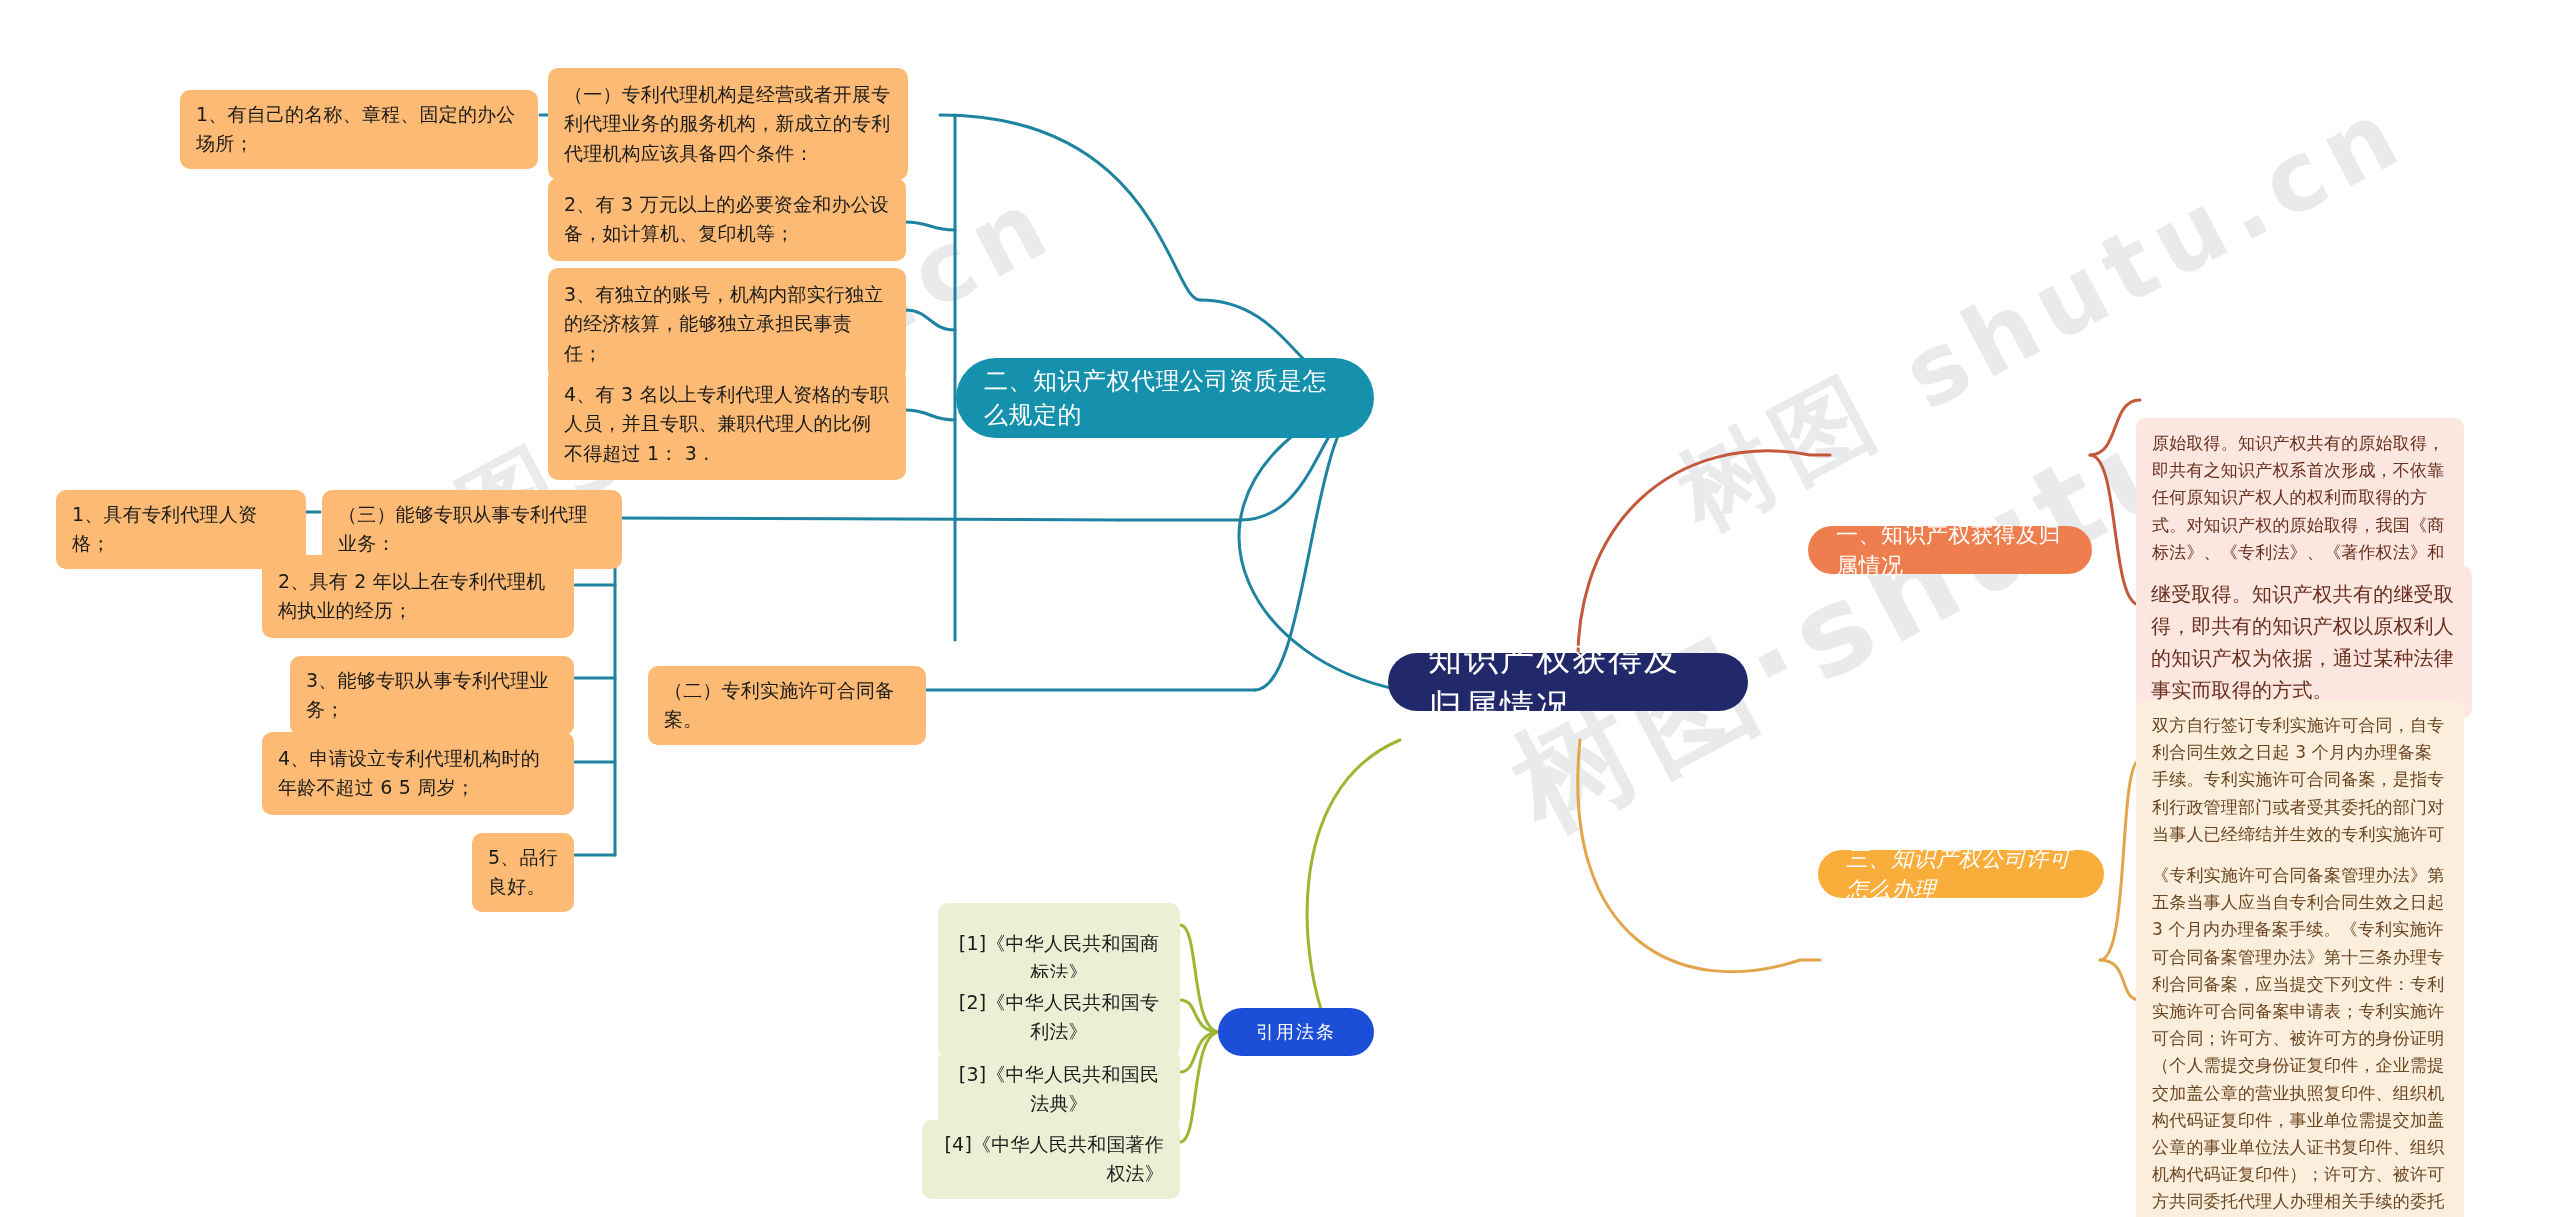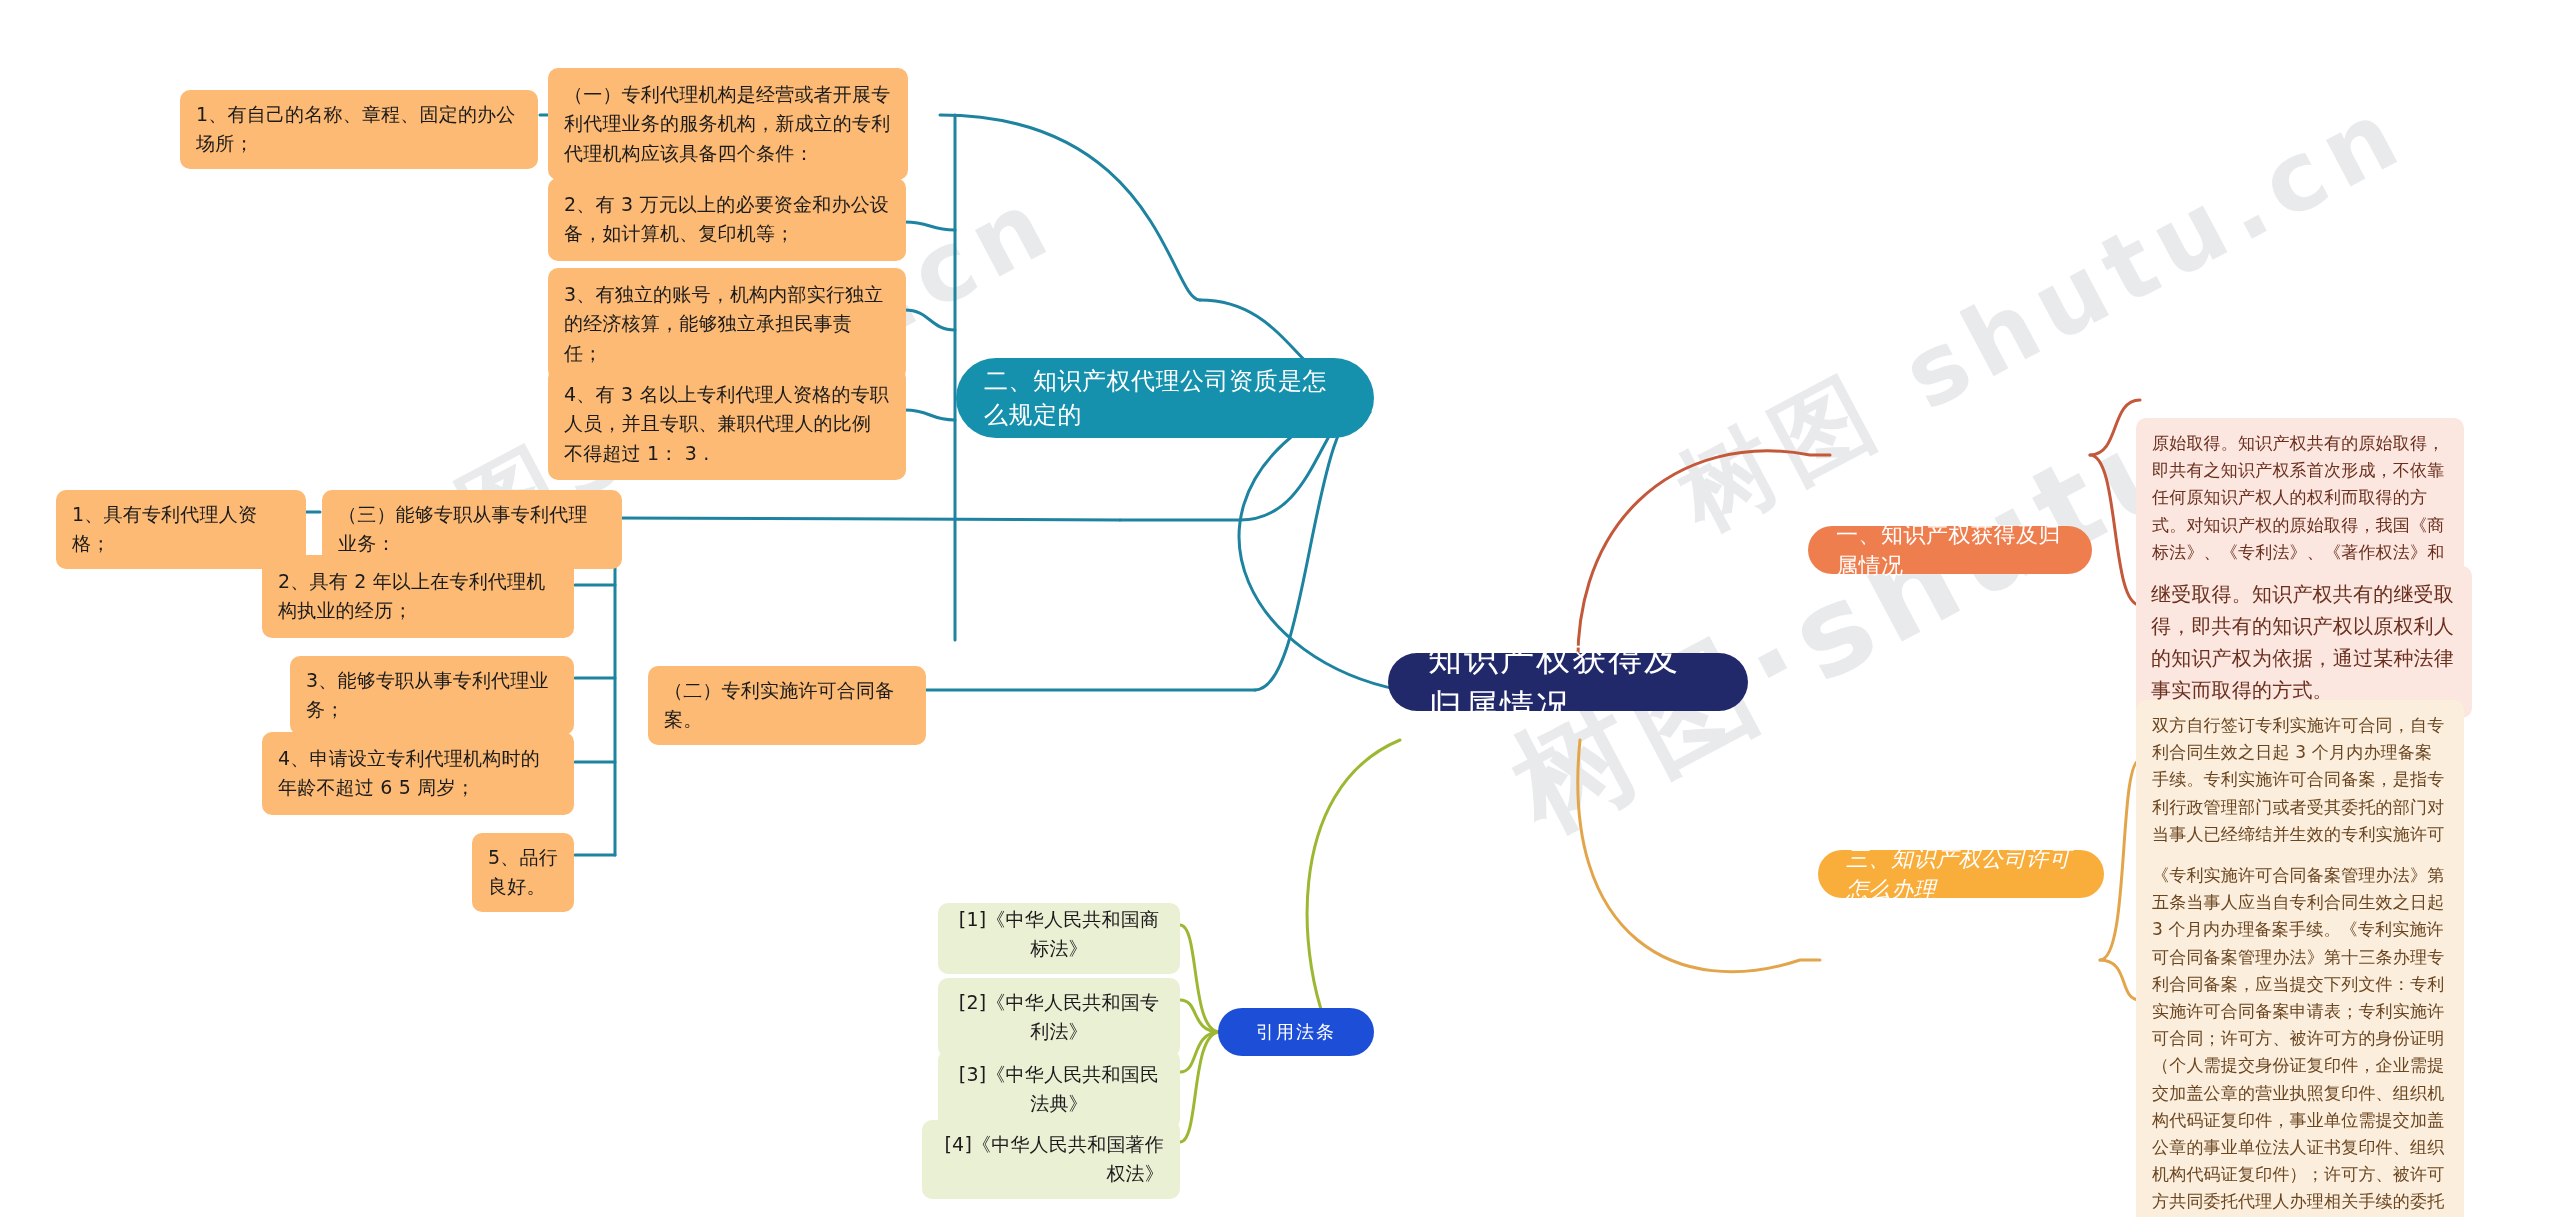--- a/index.html
+++ b/index.html
@@ -197,21 +197,21 @@
   </div>
 
   <div class="node leaf leaf-peach" style="left:2136px;top:850px;width:328px;font-size:17px;line-height:1.6;">
     <span>《专利实施许可合同备案管理办法》第五条当事人应当自专利合同生效之日起 3 个月内办理备案手续。《专利实施许可合同备案管理办法》第十三条办理专利合同备案，应当提交下列文件：专利实施许可合同备案申请表；专利实施许可合同；许可方、被许可方的身份证明（个人需提交身份证复印件，企业需提交加盖公章的营业执照复印件、组织机构代码证复印件，事业单位需提交加盖公章的事业单位法人证书复印件、组织机构代码证复印件）；许可方、被许可方共同委托代理人办理相关手续的委托书；代理人身份证复印件。</span>
   </div>
 
   <div class="node pill pill-olive" style="left:1218px;top:1008px;width:156px;height:48px;padding-top:0;padding-bottom:0;">
     <span>引用法条</span>
   </div>
 
-  <div class="node leaf leaf-green" style="left:938px;top:903px;width:242px;padding-top:2px;padding-bottom:10px;text-align:center;">
+  <div class="node leaf leaf-green" style="left:938px;top:903px;width:242px;padding-top:26px;padding-bottom:10px;text-align:center;">
     <span>[1]《中华人民共和国商标法》</span>
   </div>
 
   <div class="node leaf leaf-green" style="left:938px;top:978px;width:242px;padding-top:10px;padding-bottom:10px;text-align:center;">
     <span>[2]《中华人民共和国专利法》</span>
   </div>
 
   <div class="node leaf leaf-green" style="left:938px;top:1050px;width:242px;padding-top:10px;padding-bottom:10px;text-align:center;">
     <span>[3]《中华人民共和国民法典》</span>
   </div>

